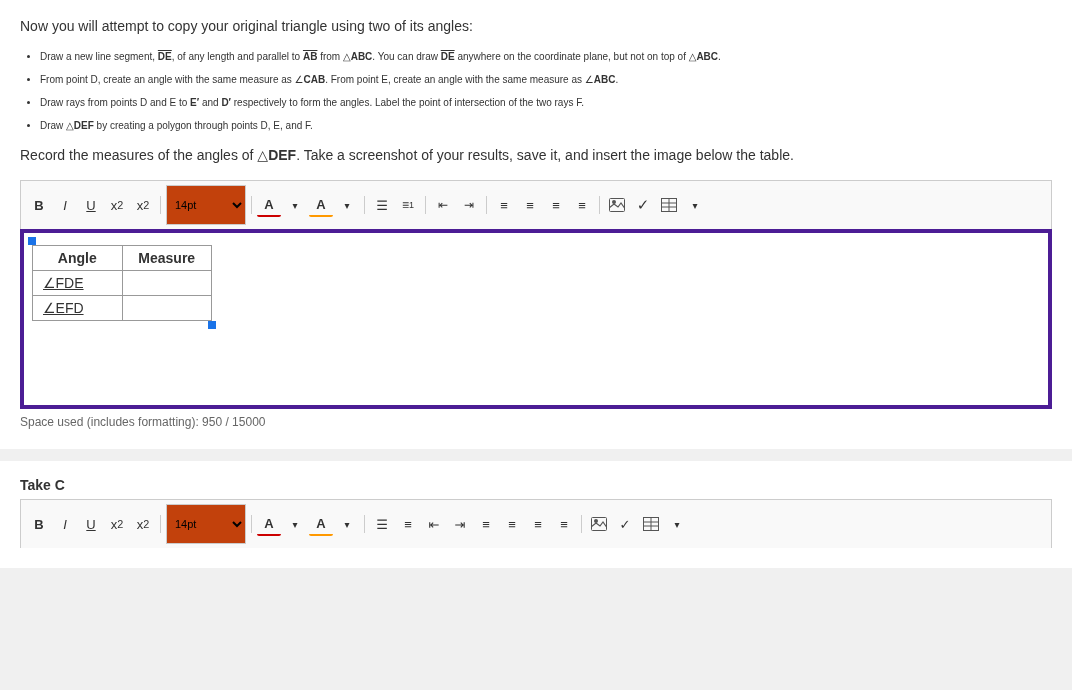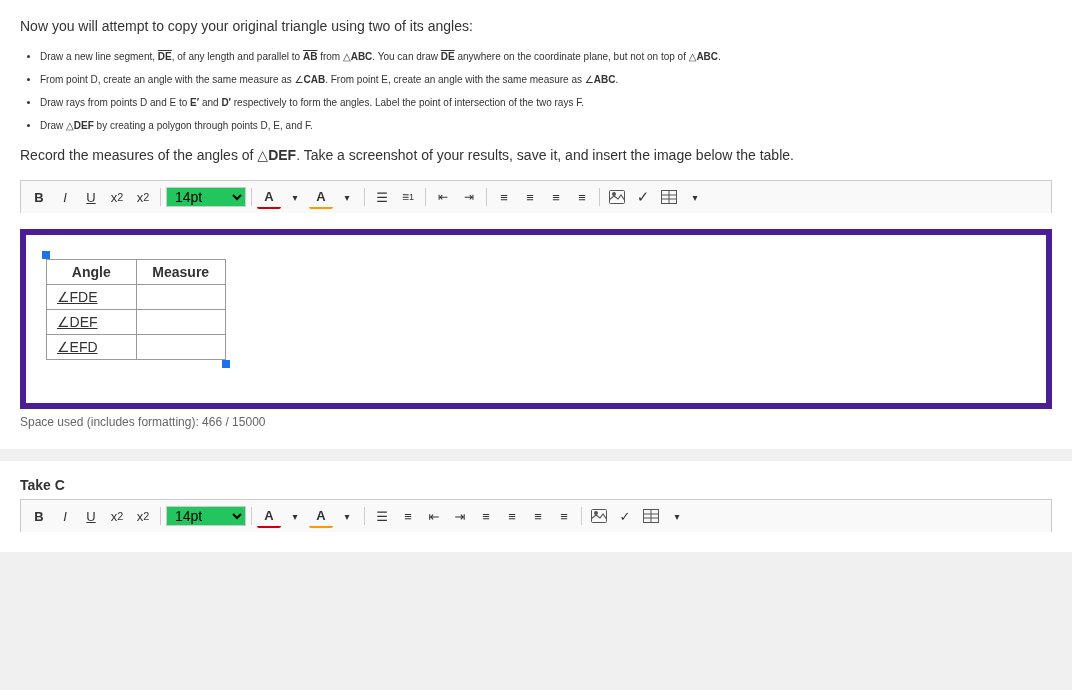--- a/index.html
+++ b/index.html
@@ -83,40 +83,39 @@
     }
 
     .toolbar-separator {
       width: 1px;
       height: 18px;
       background: #ccc;
       margin: 0 3px;
     }
 
     .font-size-select {
-      height: 20px;
-      font-size: 14px;
+      height: 40px;
+      font-size: 11px;
       border: 1px solid #ccc;
       padding: 0 4px;
-      background: #22c55e;
+      background: #c2410c;
       cursor: pointer;
       width: 80px;
     }
 
     .toolbar-btn.bold-btn { font-weight: bold; }
     .toolbar-btn.italic-btn { font-style: italic; }
     .toolbar-btn.underline-btn { text-decoration: underline; }
 
     
     .editor-wrapper {
-      border: 6px solid #4c1d95;
+      border: 4px solid #4c1d95;
       min-height: 180px;
       background: #fff;
-      padding: 20px;
-      margin-top: 16px;
+      padding: 8px;
     }
 
     
     .angle-table {
       border-collapse: collapse;
       margin: 4px 0;
       min-width: 180px;
     }
 
     .angle-table th, .angle-table td {
@@ -272,33 +271,29 @@
             <th>Angle</th>
             <th>Measure</th>
           </tr>
         </thead>
         <tbody>
           <tr>
             <td>∠FDE</td>
             <td></td>
           </tr>
           <tr>
-            <td>∠DEF</td>
-            <td></td>
-          </tr>
-          <tr>
             <td>∠EFD</td>
             <td></td>
           </tr>
         </tbody>
       </table>
     </div>
   </div>
 
-  <p class="space-used">Space used (includes formatting): 466 / 15000</p>
+  <p class="space-used">Space used (includes formatting): 950 / 15000</p>
 </div>
 
 <div class="section">
   <div class="part-label">Take C</div>
 
   <div class="toolbar">
     <button class="toolbar-btn bold-btn">B</button>
     <button class="toolbar-btn italic-btn">I</button>
     <button class="toolbar-btn underline-btn">U</button>
     <button class="toolbar-btn">x<sup>2</sup></button>

